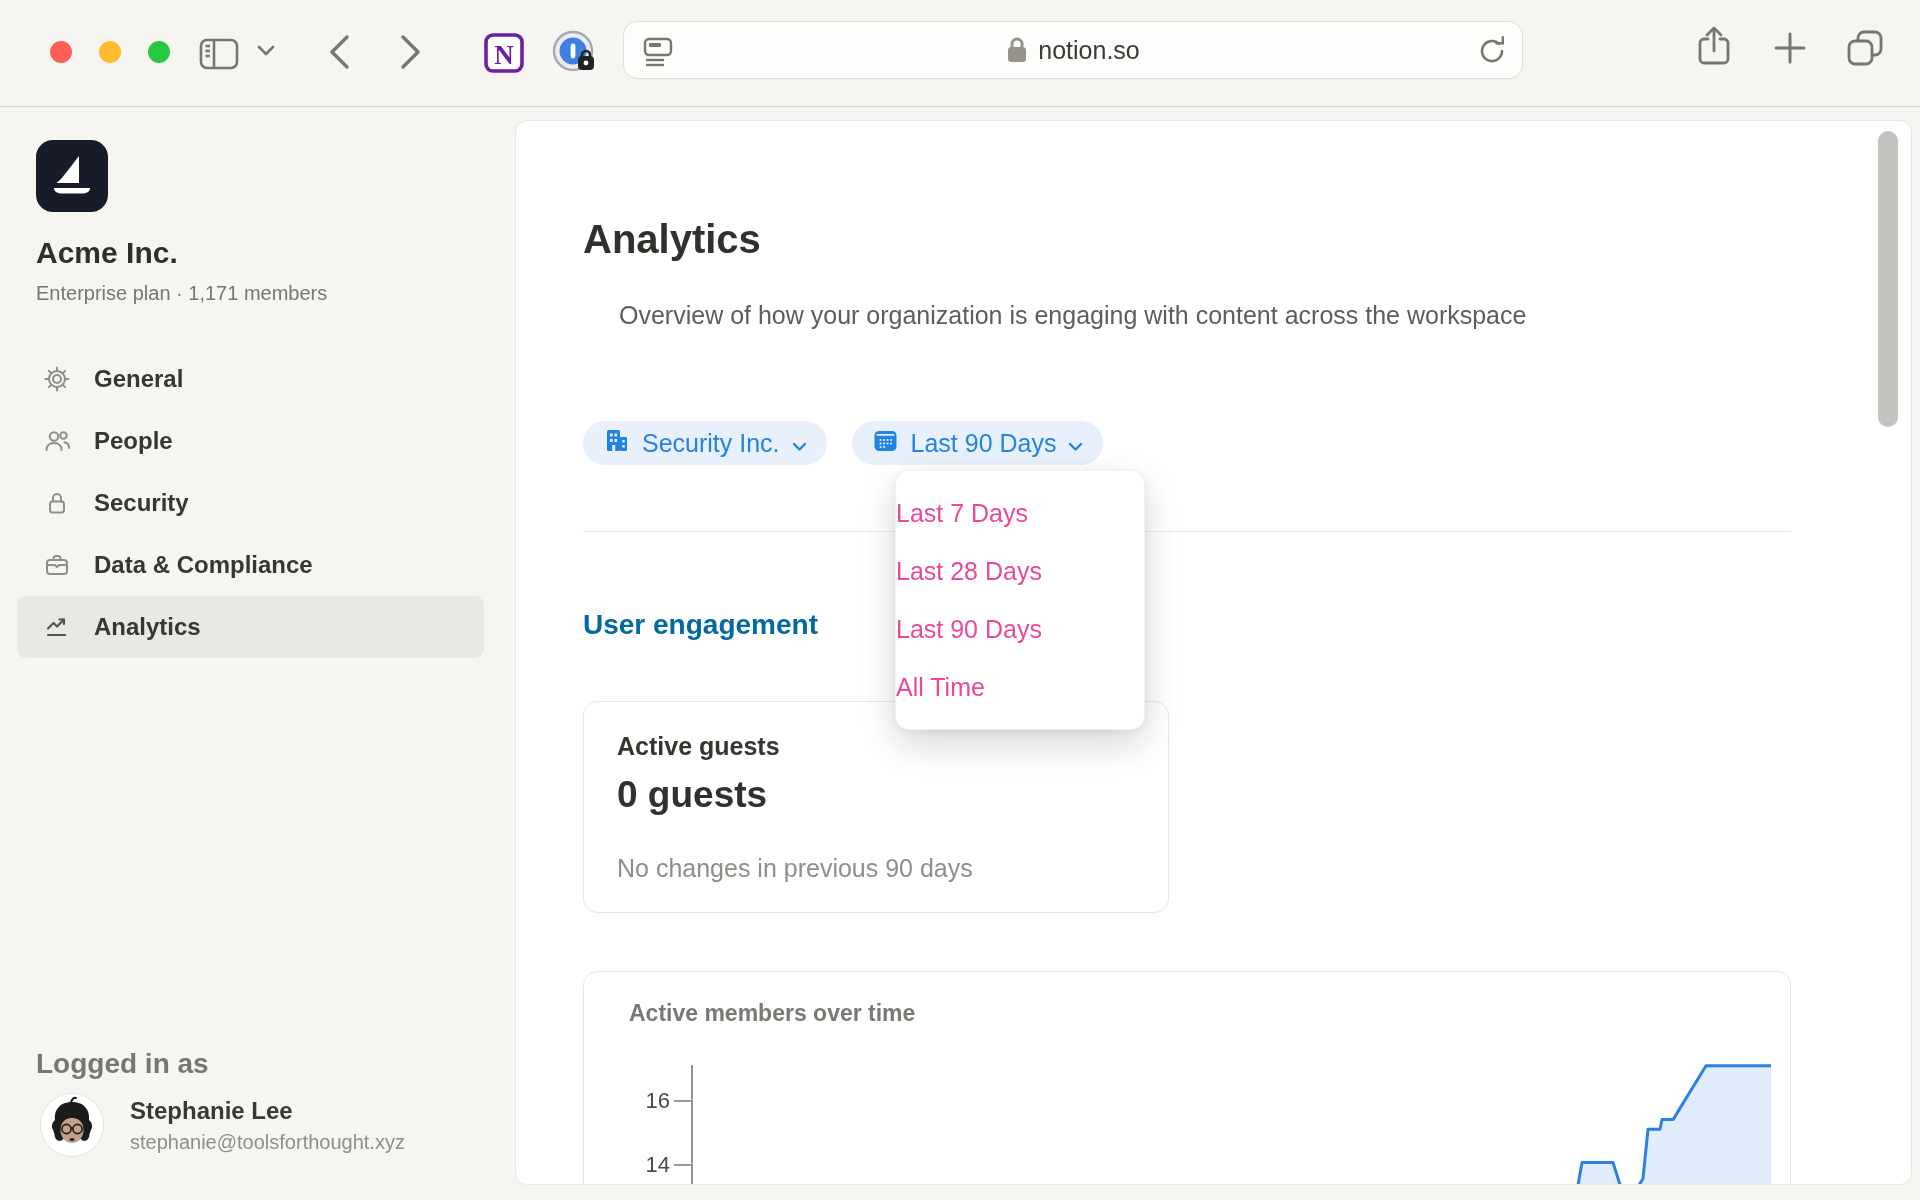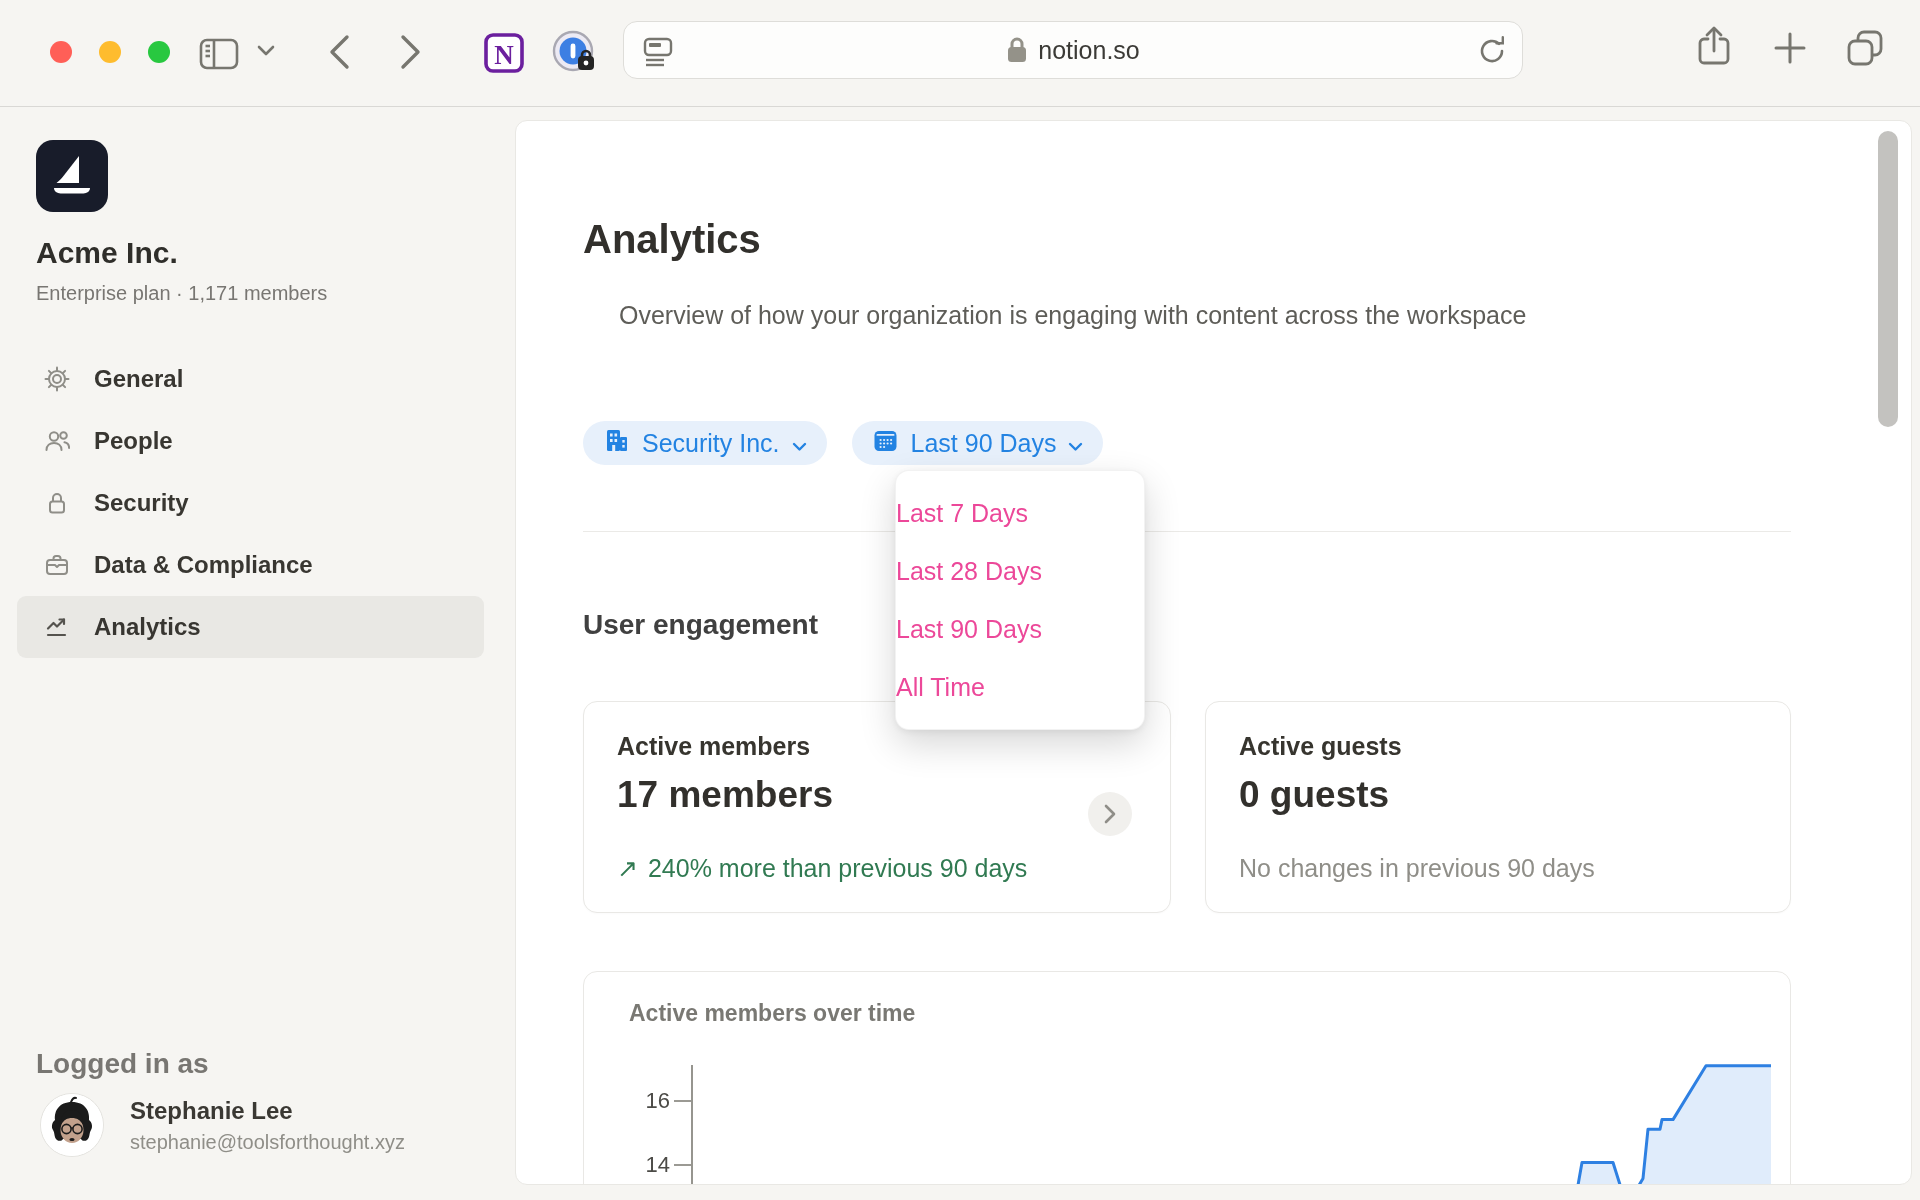--- a/index.html
+++ b/index.html
@@ -36,21 +36,21 @@
   .user-name { font-size:24px; font-weight:700; color:#3a3833; }
   .user-email { font-size:20px; color:#8f8e88; margin-top:6px; }
 
   
   .panel { position:absolute; left:515px; top:120px; width:1397px; height:1065px; background:#ffffff; border:1px solid #e9e8e4; border-radius:12px; overflow:hidden; }
   .page-title { position:absolute; left:67px; top:96px; font-size:40px; font-weight:700; color:#32302c; }
   .page-desc { position:absolute; left:67px; top:174px; width:930px; font-size:25px; line-height:40px; color:#5e5d58;margin-left:36px; }
   .pills { position:absolute; left:67px; top:300px; display:flex; gap:25px; }
   .pill { height:44px; border-radius:22px; background:#e7f0fb; color:#2383e2; display:flex; align-items:center; gap:12px; padding:0 20px; font-size:25px; font-weight:500; cursor:pointer; }
   .rule { position:absolute; left:67px; top:410px; width:1208px; height:1px; background:#ebeae7; }
-  .section-title { position:absolute; left:67px; top:488px; font-size:28px; font-weight:700; color:#404040; }
+  .section-title { position:absolute; left:67px; top:488px; font-size:28px; font-weight:700; color:#0369a1; }
 
   .dropdown { position:absolute; left:379px; top:349px; width:250px; background:#ffffff; border:1px solid rgba(0,0,0,0.05); border-radius:14px; box-shadow:0 14px 36px rgba(0,0,0,0.16), 0 2px 6px rgba(0,0,0,0.06); padding:13px 0; z-index:20; }
   .dd-item { height:58px; display:flex; align-items:center; font-size:25px; color:#ec4899; cursor:pointer; }
 
   .cards { position:absolute; left:67px; top:580px; display:flex; gap:34px; }
   .card { width:588px; height:212px; background:#ffffff; border:1px solid #e9e8e5; border-radius:14px; position:relative; box-shadow:0 1px 2px rgba(0,0,0,0.02); }
   .card .c-label { position:absolute; left:33px; top:30px; font-size:25px; font-weight:600; color:#37352f; }
   .card .c-value { position:absolute; left:33px; top:72px; font-size:37px; font-weight:700; color:#32302c; }
   .card .c-delta { position:absolute; left:33px; top:152px; font-size:25px; display:flex; align-items:center; gap:10px; }
   .c-delta.positive { color:#317a52; }
@@ -321,33 +321,20 @@
   <div class="section-title">User engagement</div>
 
   <div class="dropdown">
     <div class="dd-item">Last 7 Days</div>
     <div class="dd-item">Last 28 Days</div>
     <div class="dd-item">Last 90 Days</div>
     <div class="dd-item">All Time</div>
   </div>
 
   <div class="cards">
-    <div class="card">
-      <div class="c-label">Active members</div>
-      <div class="c-value">17 members</div>
-      <div class="c-delta positive">
-        <span>↗</span>
-        <span>240% more than previous 90 days</span>
-      </div>
-      <div class="chev-circle">
-        <svg width="12" height="20" viewBox="0 0 12 20" fill="none" stroke="currentColor" stroke-width="2.6" stroke-linecap="round" stroke-linejoin="round">
-          <polyline points="2,2 10,10 2,18"></polyline>
-        </svg>
-      </div>
-    </div>
     <div class="card" style="width:586px;">
       <div class="c-label">Active guests</div>
       <div class="c-value">0 guests</div>
       <div class="c-delta neutral">
         <span>No changes in previous 90 days</span>
       </div>
     </div>
   </div>
 
   <div class="chart-card">

